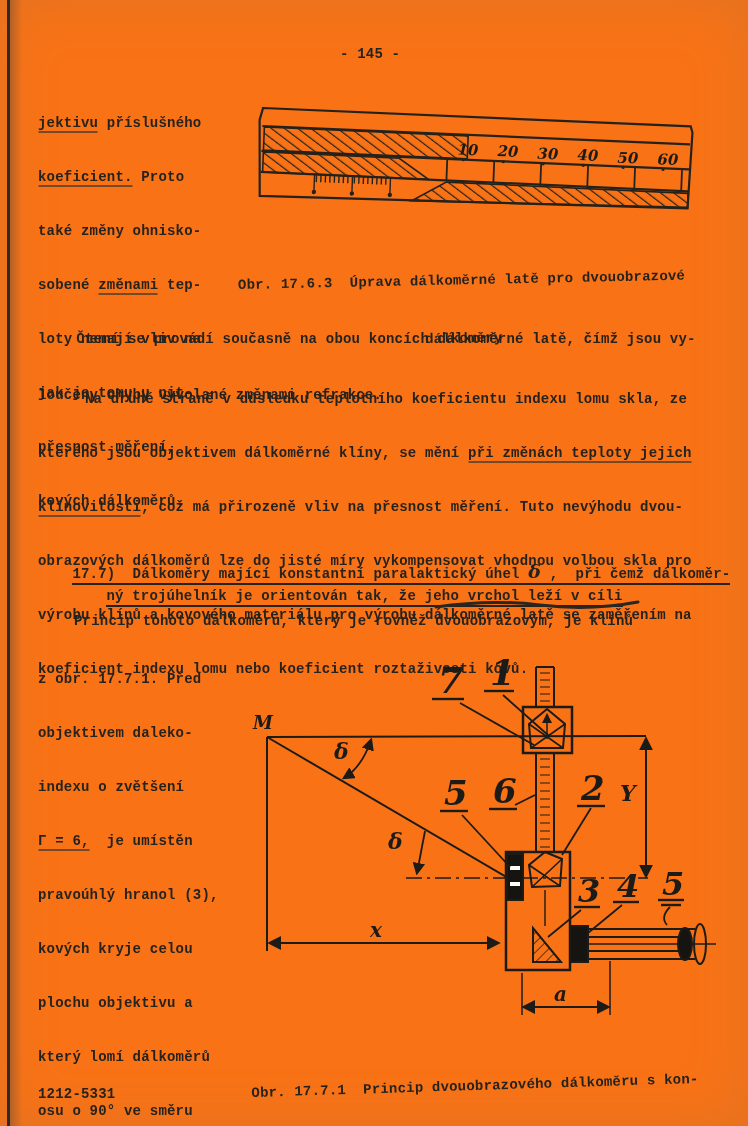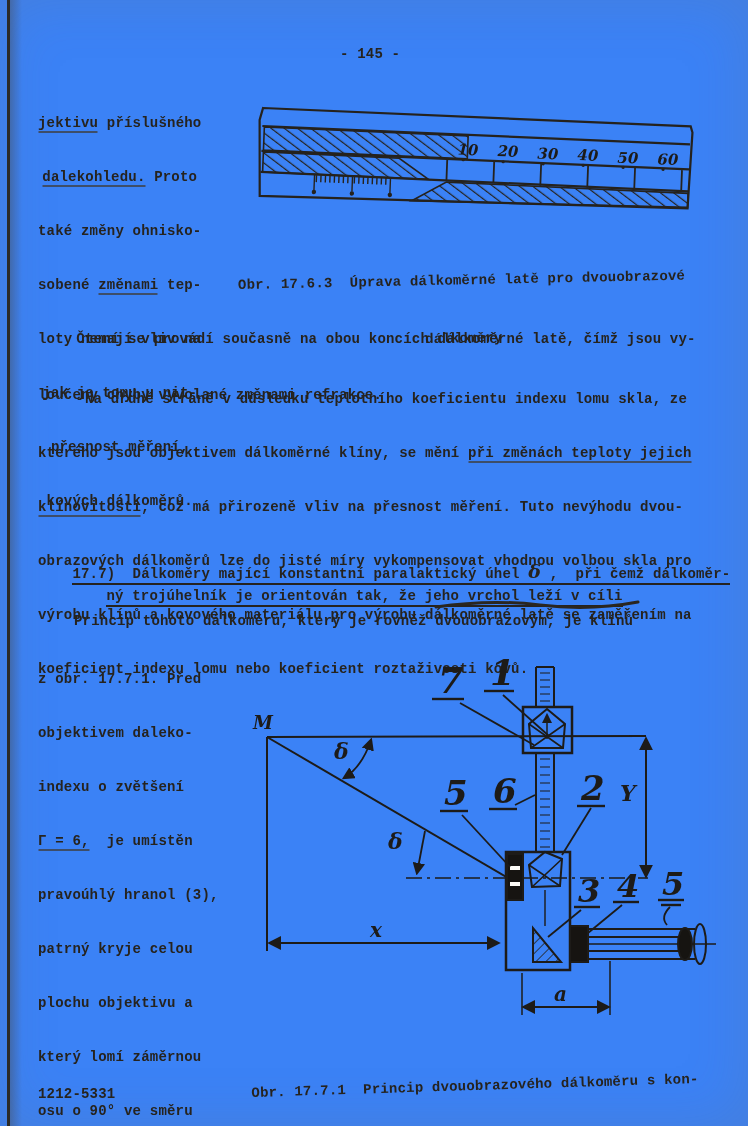--- a/index.html
+++ b/index.html
@@ -1,18 +1,18 @@
 <!DOCTYPE html>
 <html><head>
 <meta charset="utf-8">
 <style>
   html,body{margin:0;padding:0;background:#d8d5cf;}
   .page{
     position:relative; width:748px; height:1126px; overflow:hidden;
-    background:#3b82f6; color:#221f1b;
+    background:#f97316; color:#221f1b;
     font-family:"Liberation Mono","DejaVu Sans Mono",monospace;
     box-shadow:inset 0 0 60px rgba(120,110,95,.18);
   }
   .edge{position:absolute;left:7px;top:0;width:3px;height:100%;background:#2b2a27;}
   .edge-shade{position:absolute;left:10px;top:0;width:12px;height:100%;
     background:linear-gradient(to right,rgba(70,65,58,.35),rgba(70,65,58,0));}
   .t{position:absolute;white-space:pre;font-weight:700;font-size:14px;letter-spacing:.2px;color:#26231e;}
   .blk div{height:22px;line-height:22px;}
   .lh24 div{height:24px;line-height:24px;}
   .lh26 div{height:26px;line-height:26px;}
@@ -26,23 +26,23 @@
 </style>
 </head>
 <body>
 
 <div class="page">
   <div class="edge"></div>
   <div class="edge-shade"></div>
 
   <div class="t" style="left:340px;top:46px;">- 145 -</div>
 
-  <div class="t blk" style="left:38px;top:80px;text-align:center;">
+  <div class="t blk" style="left:38px;top:80px;">
     <div><span class="pu">jektivu</span><span> příslušného</span></div>
-    <div><span class="pu">dalekohledu.</span><span> Proto</span></div>
+    <div><span class="pu">koeficient.</span><span> Proto</span></div>
     <div>také změny ohnisko-</div>
     <div><span>sobené </span><span class="pu">změnami</span><span> tep-</span></div>
     <div>loty nemají vliv na</div>
     <div>jak je tomu u nit-</div>
     <div>přesnost měření,</div>
     <div>kových dálkoměrů.</div>
   </div>
 
   <svg style="left:253px;top:96px;" width="492" height="150" viewBox="0 0 492 150">
     <defs>
@@ -117,23 +117,23 @@
   </svg>
 
   <div class="t ind36" style="left:38px;top:613px;">Princip tohoto dálkoměru, který je rovněž dvouobrazovým, je klínů</div>
 
   <div class="t blk" style="left:38px;top:636px;">
     <div>z obr. 17.7.1. Před</div>
     <div>objektivem daleko-</div>
     <div>indexu o zvětšení</div>
     <div><span class="pu">Γ = 6,</span><span>  je umístěn</span></div>
     <div>pravoúhlý hranol (3),</div>
-    <div>patrný kryje celou</div>
+    <div>kových kryje celou</div>
     <div>plochu objektivu a</div>
-    <div>který lomí záměrnou</div>
+    <div>který lomí dálkoměrů</div>
     <div>osu o 90° ve směru</div>
     
     
     
     
     
     
     
     
     

